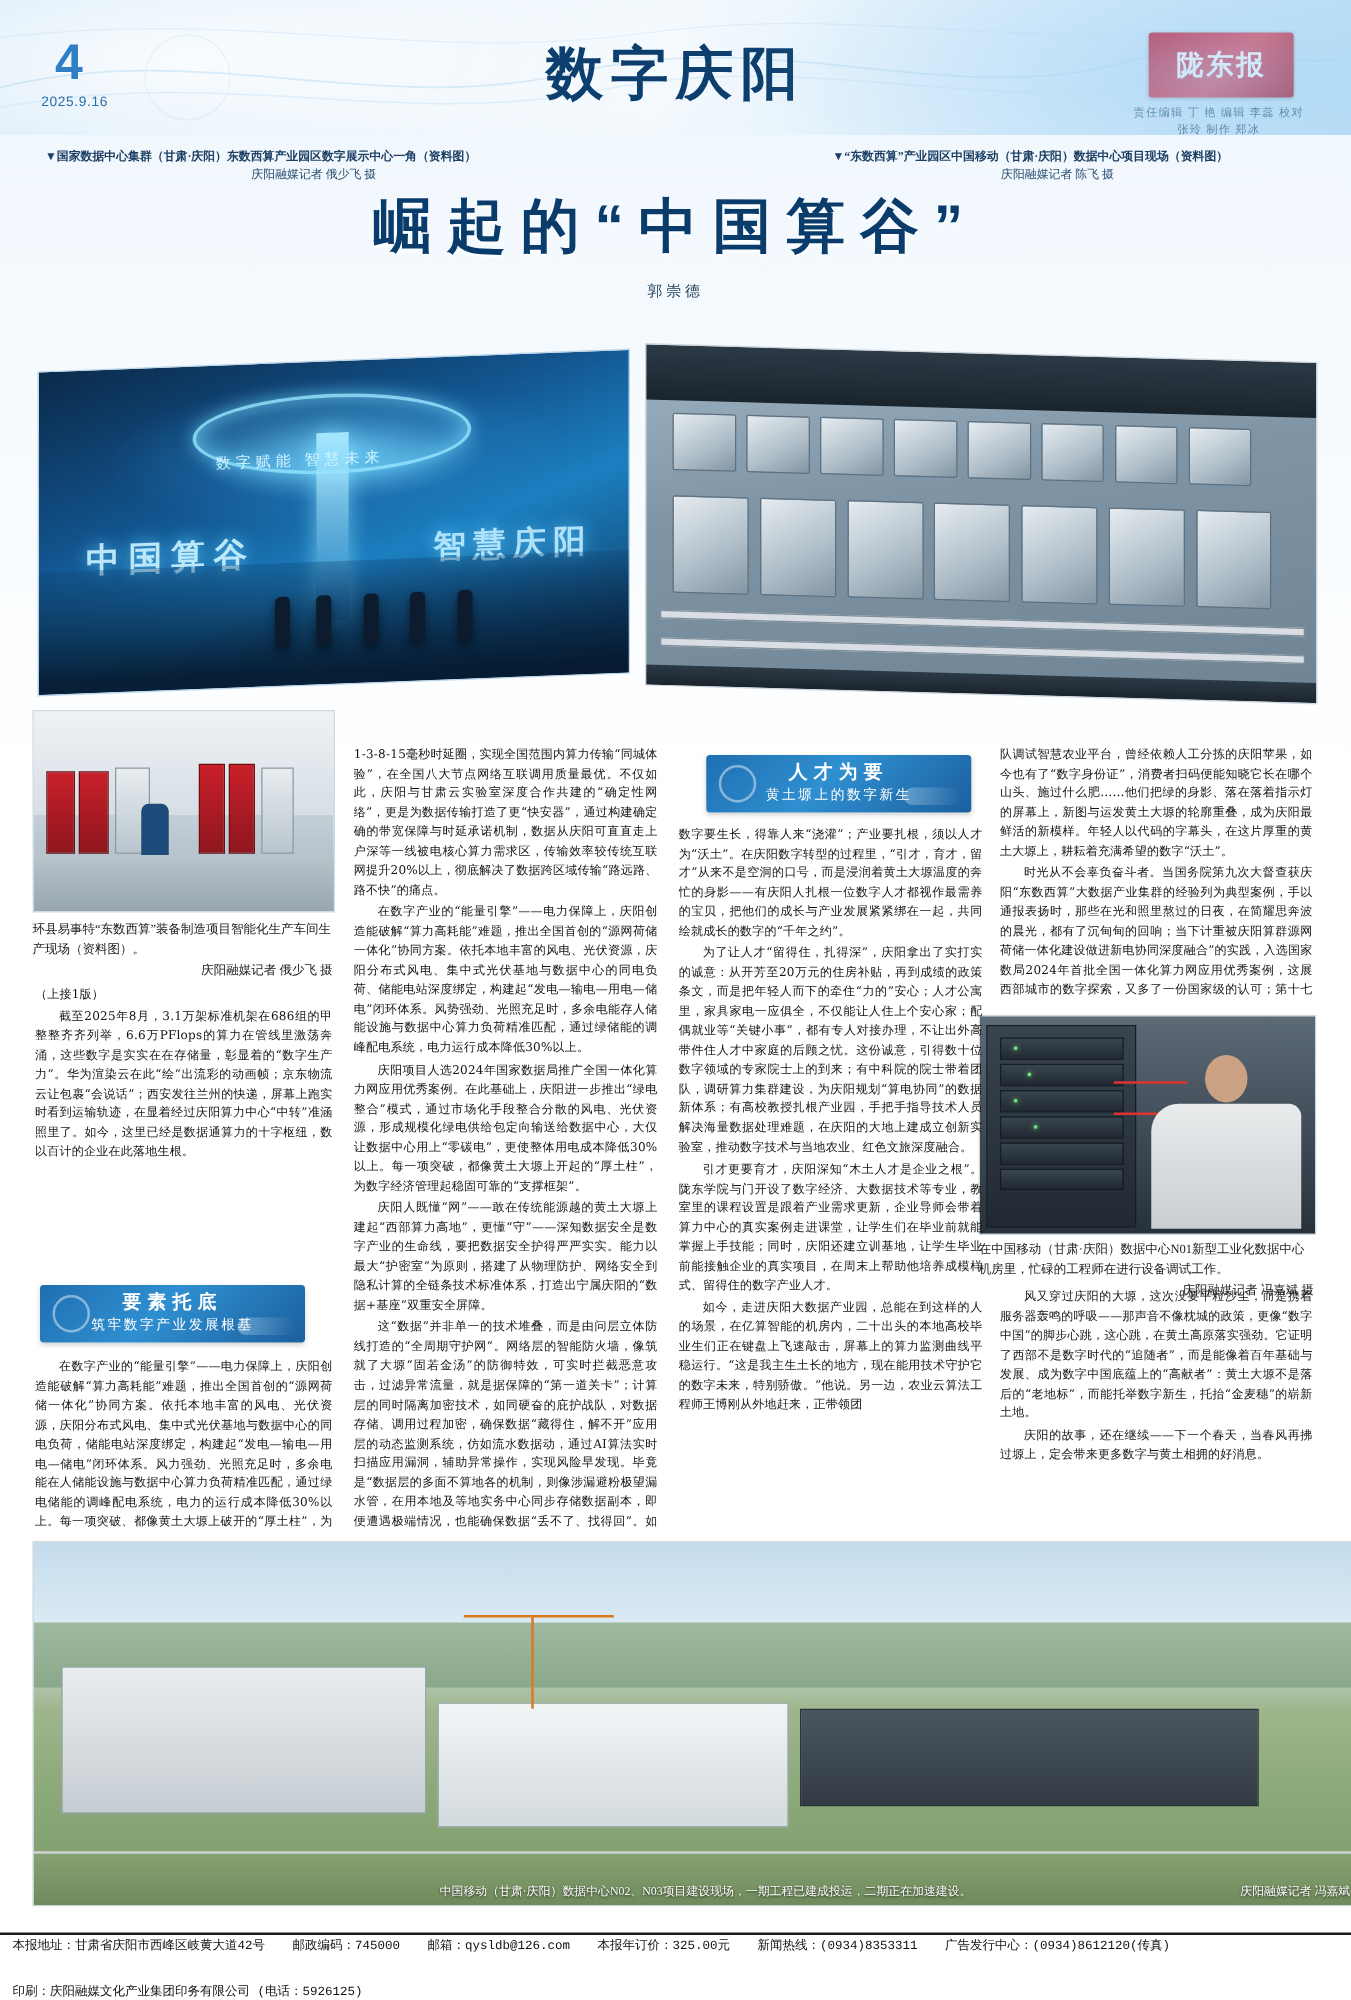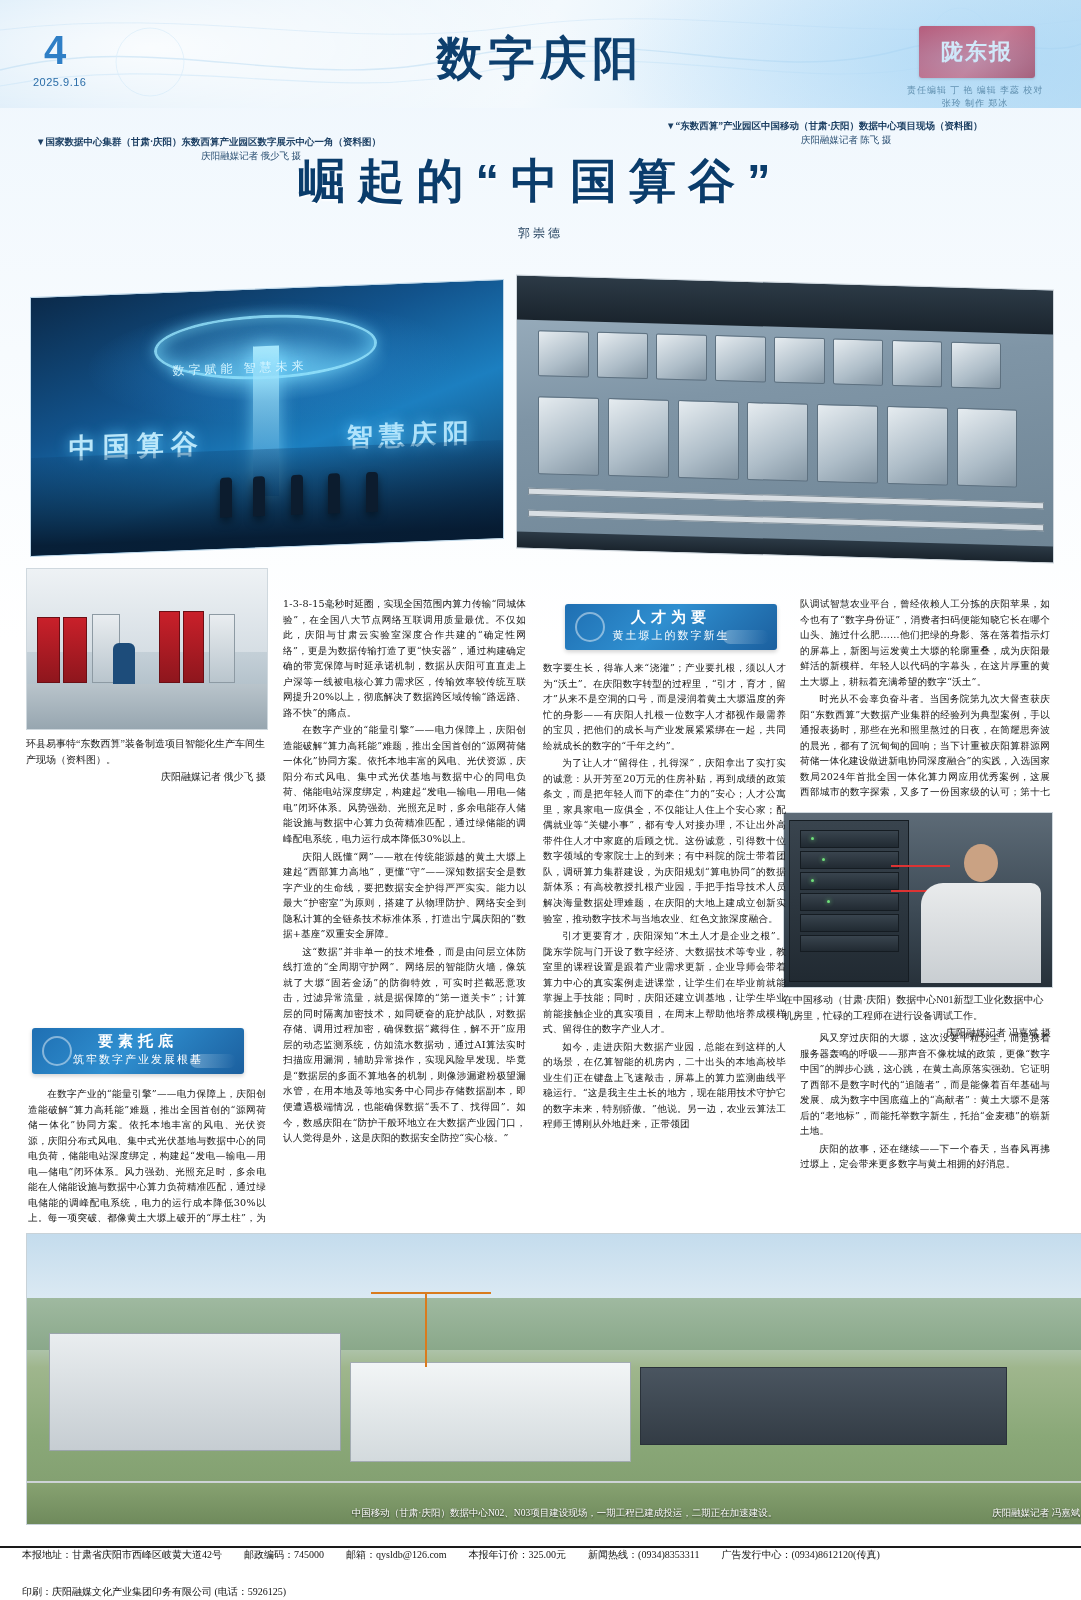--- a/index.html
+++ b/index.html
@@ -222,23 +222,23 @@
     background:linear-gradient(90deg,rgba(255,255,255,.3),rgba(255,255,255,0));
     border-radius:7px;
   }
 
   
   .footer{
     position:absolute;left:0;bottom:0;width:1081px;height:52px;
     border-top:2px solid #1a1a1a;background:#fff;
   }
   .footer-inner{
-    display:flex;align-items:flex-start;height:52px;padding:0 22px;
+    display:flex;align-items:flex-end;height:52px;padding:0 10px;
     font-size:10px;color:#111;gap:22px;flex-wrap:wrap;
-    font-family:Liberation Serif, serif;
+    font-family:Liberation Mono, monospace;
   }
   .footer-inner span{white-space:nowrap;}
 </style>
 </head>
 <body>
 
 <div class="page">
 
   <div class="masthead">
     <svg class="mh-lines" viewBox="0 0 1081 108" preserveAspectRatio="none">
@@ -248,21 +248,21 @@
       <circle cx="150" cy="62" r="34" fill="none" stroke="#bfe0f6" stroke-width="1" opacity=".7"></circle>
       <circle cx="960" cy="36" r="28" fill="none" stroke="#bfe0f6" stroke-width="1" opacity=".7"></circle>
     </svg>
     <div class="pagenum">4</div>
     <div class="pagedate">2025.9.16</div>
     <div class="mh-title">数字庆阳</div>
     <div class="mh-logo">陇东报</div>
     <div class="mh-logo-sub">责任编辑 丁 艳  编辑 李蕊  校对 张玲 制作 郑冰</div>
   </div>
 
-  <div class="credit" style="left:36px;top:120px;width:430px;margin-top:16px;">
+  <div class="credit" style="left:36px;top:120px;width:430px;">
     <div class="line1">▼国家数据中心集群（甘肃·庆阳）东数西算产业园区数字展示中心一角（资料图）</div>
     <div class="line2">庆阳融媒记者  俄少飞  摄</div>
   </div>
   <div class="credit" style="left:666px;top:120px;width:360px;">
     <div class="line1">▼“东数西算”产业园区中国移动（甘肃·庆阳）数据中心项目现场（资料图）</div>
     <div class="line2">庆阳融媒记者  陈飞  摄</div>
   </div>
 
   <div class="headline-wrap">
     <div class="headline">崛起的“中国算谷”</div>
@@ -346,27 +346,32 @@
 
   <div class="banner" style="left:32px;top:1028px;">
     <div class="b1">要素托底</div>
     <div class="b2">筑牢数字产业发展根基</div>
   </div>
   <div class="banner" style="left:565px;top:604px;">
     <div class="b1">人才为要</div>
     <div class="b2">黄土塬上的数字新生</div>
   </div>
 
+  <div class="col" style="left:28px;top:788px;width:238px;height:232px;overflow:hidden;">
+    <p class="noind">（上接1版）</p>
+    <p>截至2025年8月，3.1万架标准机架在686组的甲整整齐齐列举，6.6万PFlops的算力在管线里激荡奔涌，这些数字是实实在在存储量，彰显着的“数字生产力”。华为渲染云在此“绘”出流彩的动画帧；京东物流云让包裹“会说话”；西安发往兰州的快递，屏幕上跑实时看到运输轨迹，在显着经过庆阳算力中心“中转”准涵照里了。如今，这里已经是数据通算力的十字枢纽，数以百计的企业在此落地生根。</p>
+  </div>
   <div class="col" style="left:28px;top:1086px;width:238px;height:140px;overflow:hidden;">
     <p>在数字产业的“能量引擎”——电力保障上，庆阳创造能破解“算力高耗能”难题，推出全国首创的“源网荷储一体化”协同方案。依托本地丰富的风电、光伏资源，庆阳分布式风电、集中式光伏基地与数据中心的同电负荷，储能电站深度绑定，构建起“发电—输电—用电—储电”闭环体系。风力强劲、光照充足时，多余电能在人储能设施与数据中心算力负荷精准匹配，通过绿电储能的调峰配电系统，电力的运行成本降低30%以上。每一项突破、都像黄土大塬上破开的“厚土柱”，为数字经济管理起稳固可靠的“支撑框架”。</p>
   </div>
 
   <div class="col" style="left:283px;top:596px;width:243px;height:630px;overflow:hidden;">
     <p class="noind">1-3-8-15毫秒时延圈，实现全国范围内算力传输“同城体验”，在全国八大节点网络互联调用质量最优。不仅如此，庆阳与甘肃云实验室深度合作共建的“确定性网络”，更是为数据传输打造了更“快安器”，通过构建确定确的带宽保障与时延承诺机制，数据从庆阳可直直走上户深等一线被电核心算力需求区，传输效率较传统互联网提升20%以上，彻底解决了数据跨区域传输“路远路、路不快”的痛点。</p>
     <p>在数字产业的“能量引擎”——电力保障上，庆阳创造能破解“算力高耗能”难题，推出全国首创的“源网荷储一体化”协同方案。依托本地丰富的风电、光伏资源，庆阳分布式风电、集中式光伏基地与数据中心的同电负荷、储能电站深度绑定，构建起“发电—输电—用电—储电”闭环体系。风势强劲、光照充足时，多余电能存人储能设施与数据中心算力负荷精准匹配，通过绿储能的调峰配电系统，电力运行成本降低30%以上。</p>
+    <p>庆阳项目人选2024年国家数据局推广全国一体化算力网应用优秀案例。在此基础上，庆阳进一步推出“绿电整合”模式，通过市场化手段整合分散的风电、光伏资源，形成规模化绿电供给包定向输送给数据中心，大仅让数据中心用上“零碳电”，更使整体用电成本降低30%以上。每一项突破，都像黄土大塬上开起的“厚土柱”，为数字经济管理起稳固可靠的“支撑框架”。</p>
     <p>庆阳人既懂“网”——敢在传统能源越的黄土大塬上建起“西部算力高地”，更懂“守”——深知数据安全是数字产业的生命线，要把数据安全护得严严实实。能力以最大“护密室”为原则，搭建了从物理防护、网络安全到隐私计算的全链条技术标准体系，打造出宁属庆阳的“数据+基座”双重安全屏障。</p>
     <p>这“数据”并非单一的技术堆叠，而是由问层立体防线打造的“全周期守护网”。网络层的智能防火墙，像筑就了大塬“固若金汤”的防御特效，可实时拦截恶意攻击，过滤异常流量，就是据保障的“第一道关卡”；计算层的同时隔离加密技术，如同硬奋的庇护战队，对数据存储、调用过程加密，确保数据“藏得住，解不开”应用层的动态监测系统，仿如流水数据动，通过AI算法实时扫描应用漏洞，辅助异常操作，实现风险早发现。毕竟是“数据层的多面不算地各的机制，则像涉漏避粉极望漏水管，在用本地及等地实务中心同步存储数据副本，即便遭遇极端情况，也能确保数据“丢不了、找得回”。如今，数感庆阳在“防护干般环地立在大数据产业园门口，认人觉得是外，这是庆阳的数据安全防控“实心核。”</p>
   </div>
 
   <div class="col" style="left:543px;top:660px;width:243px;height:566px;overflow:hidden;">
     <p class="noind">数字要生长，得靠人来“浇灌”；产业要扎根，须以人才为“沃土”。在庆阳数字转型的过程里，“引才，育才，留才”从来不是空洞的口号，而是浸润着黄土大塬温度的奔忙的身影——有庆阳人扎根一位数字人才都视作最需养的宝贝，把他们的成长与产业发展紧紧绑在一起，共同绘就成长的数字的“千年之约”。</p>
     <p>为了让人才“留得住，扎得深”，庆阳拿出了实打实的诚意：从开芳至20万元的住房补贴，再到成绩的政策条文，而是把年轻人而下的牵住“力的”安心；人才公寓里，家具家电一应俱全，不仅能让人住上个安心家；配偶就业等“关键小事”，都有专人对接办理，不让出外高带件住人才中家庭的后顾之忧。这份诚意，引得数十位数字领域的专家院士上的到来；有中科院的院士带着团队，调研算力集群建设，为庆阳规划“算电协同”的数据新体系；有高校教授扎根产业园，手把手指导技术人员解决海量数据处理难题，在庆阳的大地上建成立创新实验室，推动数字技术与当地农业、红色文旅深度融合。</p>
     <p>引才更要育才，庆阳深知“木土人才是企业之根”。陇东学院与门开设了数字经济、大数据技术等专业，教室里的课程设置是跟着产业需求更新，企业导师会带着算力中心的真实案例走进课堂，让学生们在毕业前就能掌握上手技能；同时，庆阳还建立训基地，让学生毕业前能接触企业的真实项目，在周末上帮助他培养成模样式、留得住的数字产业人才。</p>
     <p>如今，走进庆阳大数据产业园，总能在到这样的人的场景，在亿算智能的机房内，二十出头的本地高校毕业生们正在键盘上飞速敲击，屏幕上的算力监测曲线平稳运行。“这是我主生土长的地方，现在能用技术守护它的数字未来，特别骄傲。”他说。另一边，农业云算法工程师王博刚从外地赶来，正带领团</p>
   </div>

